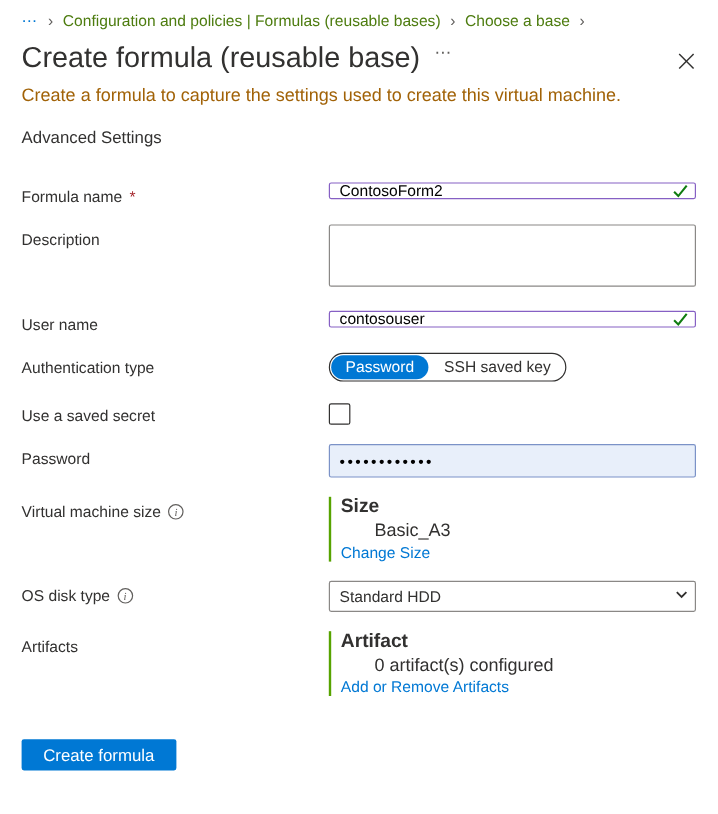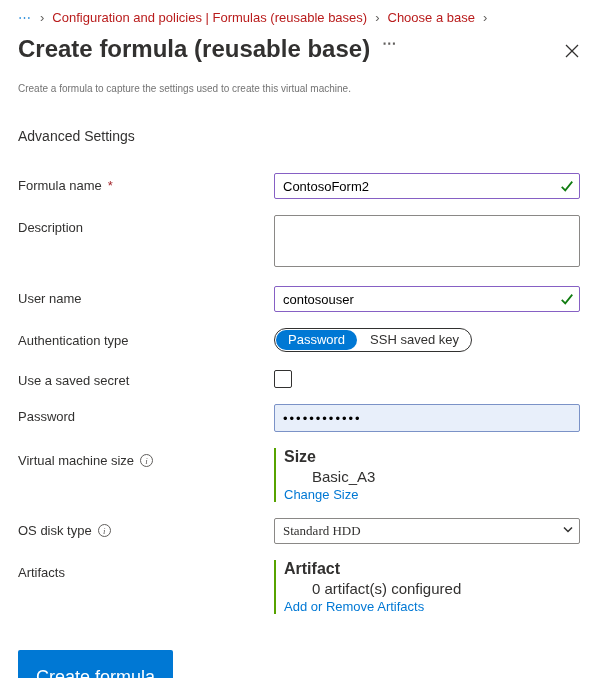--- a/index.html
+++ b/index.html
@@ -4,21 +4,21 @@
 <style>
   * { box-sizing: border-box; margin: 0; padding: 0; }
   body {
     font-family: "Segoe UI", -apple-system, BlinkMacSystemFont, sans-serif;
     font-size: 13px;
     color: #323130;
     background: #fff;
     width: 598px;
     padding: 10px 18px 20px 18px;
   }
-  a { color: #b91c1c; text-decoration: none; cursor: pointer; }
+  a { color: #4d7c0f; text-decoration: none; cursor: pointer; }
 
   
   .breadcrumb {
     display: flex;
     align-items: center;
     gap: 8px;
     font-size: 13px;
     color: #605e5c;
     flex-wrap: wrap;
     margin-bottom: 10px;
@@ -27,36 +27,36 @@
   .breadcrumb .ell { color: #0078d4; letter-spacing: 1px; }
 
   
   .header-row {
     display: flex;
     align-items: flex-start;
     justify-content: space-between;
   }
   h1.title {
     font-size: 24px;
-    font-weight: 700;
+    font-weight: 400;
     color: #323130;
-    margin-bottom: 20px;
+    margin-bottom: 8px;
     display: inline-flex;
     align-items: flex-start;
     gap: 12px;
   }
   .title-more { color: #605e5c; font-size: 14px; letter-spacing: 1px; cursor: pointer; }
   .close-x {
     width: 16px; height: 16px; cursor: pointer;
     display: inline-flex; align-items: center; justify-content: center;
     margin-top: 8px;
   }
   .close-x svg { width: 14px; height: 14px; stroke: #323130; }
 
-  .subtitle { color: #737373; font-size: 10px; margin-bottom: 28px; }
+  .subtitle { color: #a16207; font-size: 15px; margin-bottom: 12px; }
 
   
   .tabs {
     display: flex;
     gap: 24px;
     border-bottom: 1px solid transparent;
     margin-bottom: 20px;
   }
   .tab {
     padding: 6px 0;
@@ -96,21 +96,21 @@
     font-size: 9px;
     color: #605e5c;
     cursor: pointer;
     font-style: italic;
     font-family: Georgia, serif;
   }
   .form-control { flex: 1; }
 
   .text-input {
     width: 100%;
-    height: 26px;
+    height: 14px;
     border: 1px solid #8a8886;
     border-radius: 2px;
     padding: 0 28px 0 8px;
     font-size: 13px;
     font-family: inherit;
     outline: none;
   }
   .text-input.valid { border-color: #8660c4; }
   .input-wrap { position: relative; }
   .check-icon {
@@ -184,37 +184,36 @@
     width: 100%;
     height: 26px;
     border: 1px solid #8a8886;
     border-radius: 2px;
     padding: 0 26px 0 8px;
     font-size: 13px;
     background: #fff;
     cursor: pointer;
     display: flex;
     align-items: center;
-    font-family: Liberation Serif, serif;
   }
   .select-chevron {
     position: absolute;
     right: 6px; top: 50%;
     transform: translateY(-50%);
   }
   .select-chevron svg { width: 12px; height: 12px; stroke: #323130; fill: none; stroke-width: 1.5; }
 
   
   .submit-btn {
     margin-top: 20px;
     background: #0078d4;
     color: #fff;
     border: none;
-    padding: 17px 18px;
-    font-size: 18px;
+    padding: 5px 18px;
+    font-size: 14px;
     font-family: inherit;
     cursor: pointer;
     border-radius: 2px;
   }
 </style>
 </head>
 <body>
 
 
 

